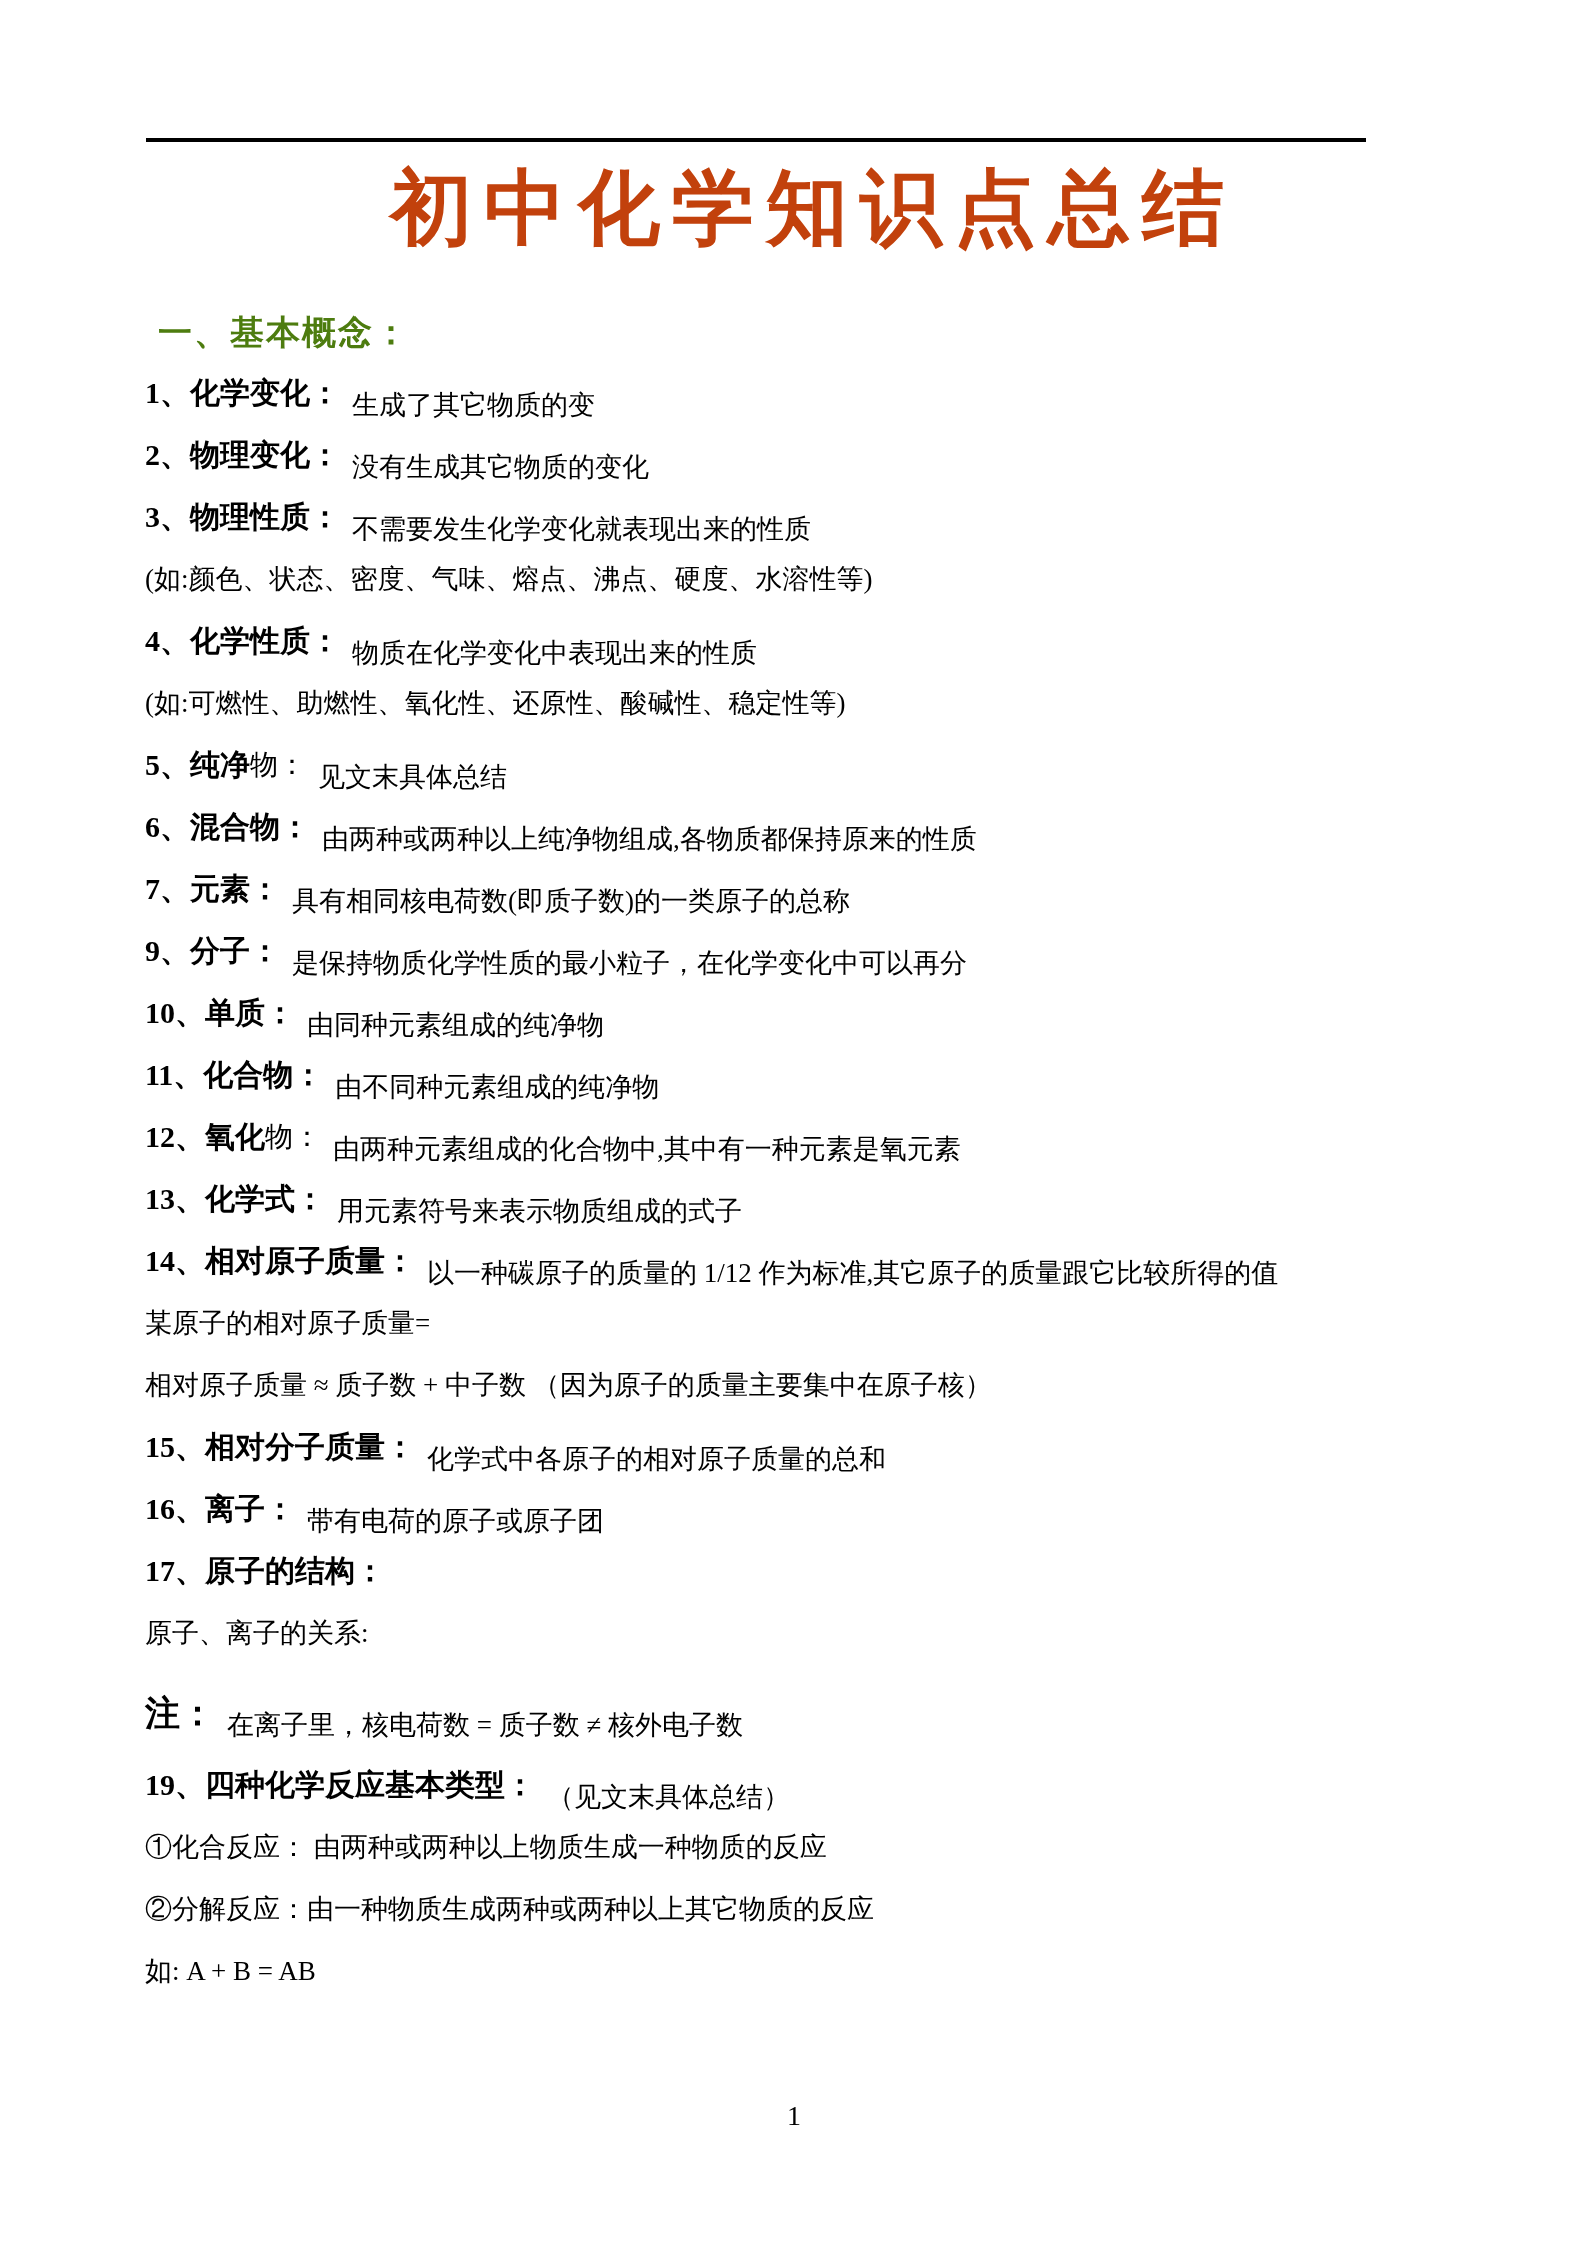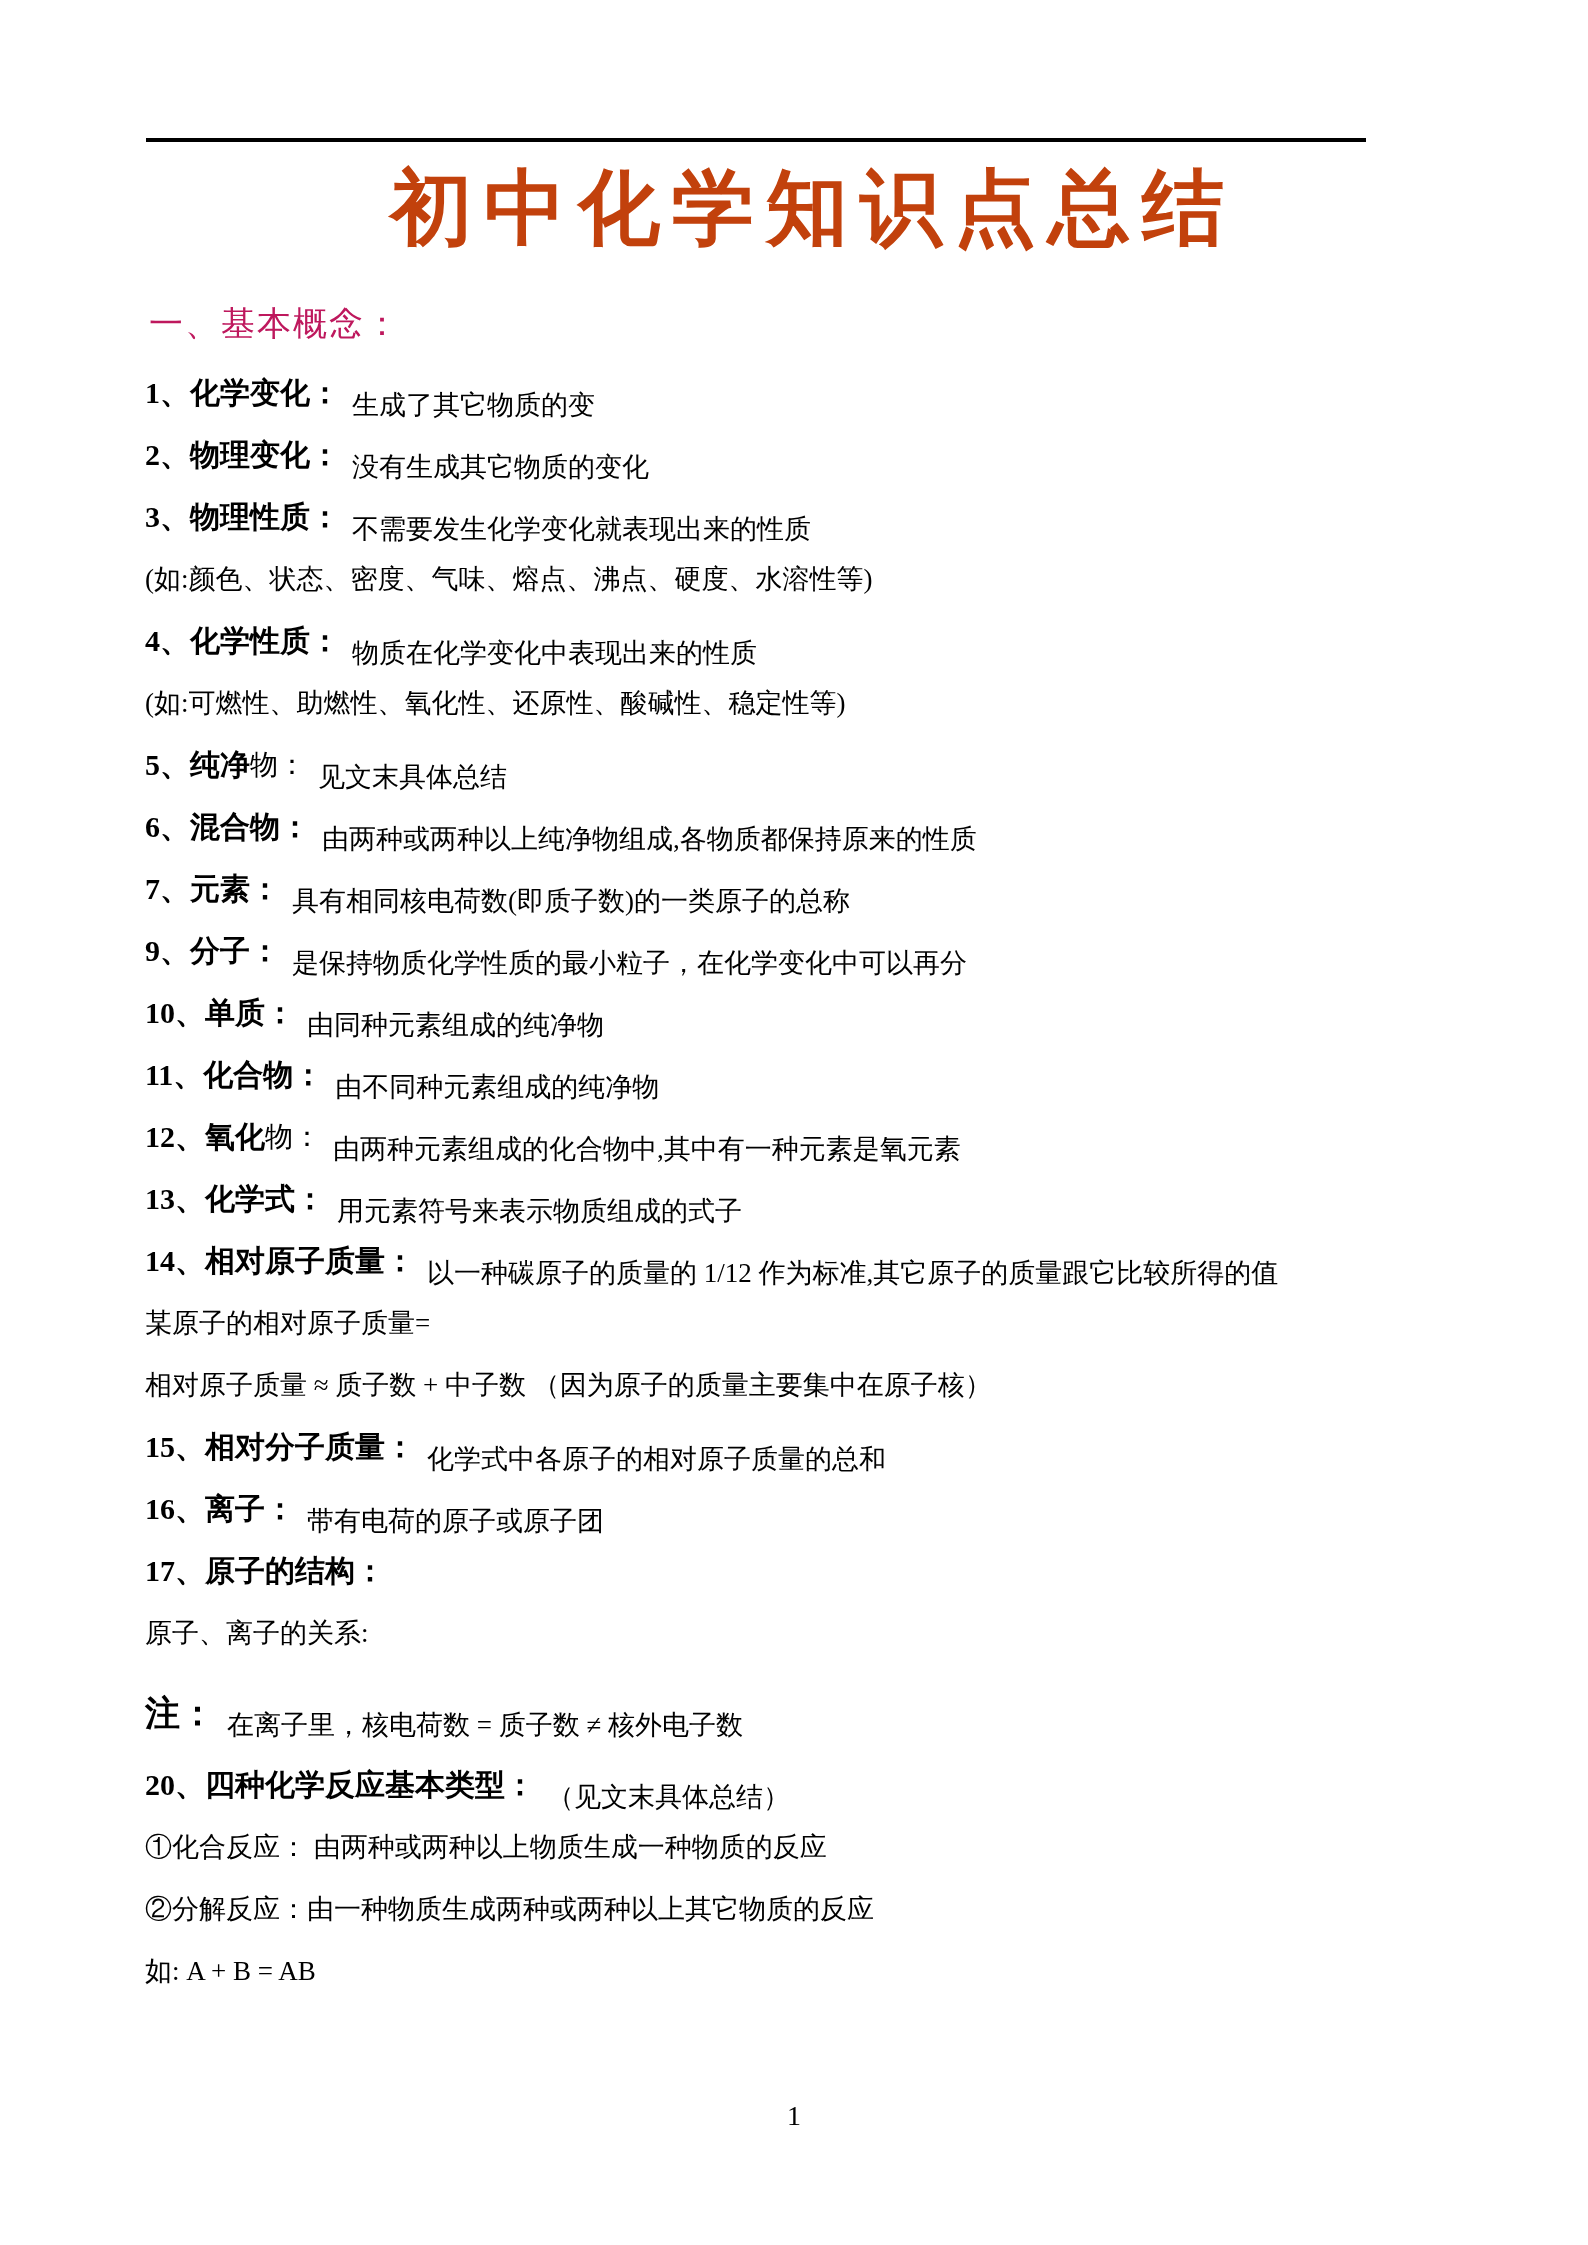--- a/index.html
+++ b/index.html
@@ -32,24 +32,24 @@
     font-size: 82px;
     letter-spacing: 12px;
     font-weight: 700;
     color: #c2410c;
     white-space: nowrap;
   }
   .section-heading {
     position: absolute;
     left: 146px;
     top: 298px;
-    margin: 3px;
+    margin: 12px;
     font-size: 34px;
-    font-weight: 400;
-    color: #be185d;
+    font-weight: 700;
+    color: #4d7c0f;
     letter-spacing: 2px;
     white-space: nowrap;
   }
   .content {
     position: absolute;
     left: 145px;
     top: 362px;
     right: 40px;
   }
   .line {
@@ -183,21 +183,21 @@
     </p>
 
     <p class="line">原子、离子的关系:</p>
 
     <p class="line note gap-a">
       <span class="lbl">注：</span>
       <span class="txt">在离子里，核电荷数 = 质子数 ≠ 核外电子数</span>
     </p>
 
     <p class="line gap-b">
-      <span class="lbl">20、四种化学反应基本类型：</span>
+      <span class="lbl">19、四种化学反应基本类型：</span>
       <span class="txt">（见文末具体总结）</span>
     </p>
 
     <p class="line">①化合反应： 由两种或两种以上物质生成一种物质的反应</p>
 
     <p class="line">②分解反应：由一种物质生成两种或两种以上其它物质的反应</p>
 
     <p class="line">如: A + B = AB</p>
 
   </div>

